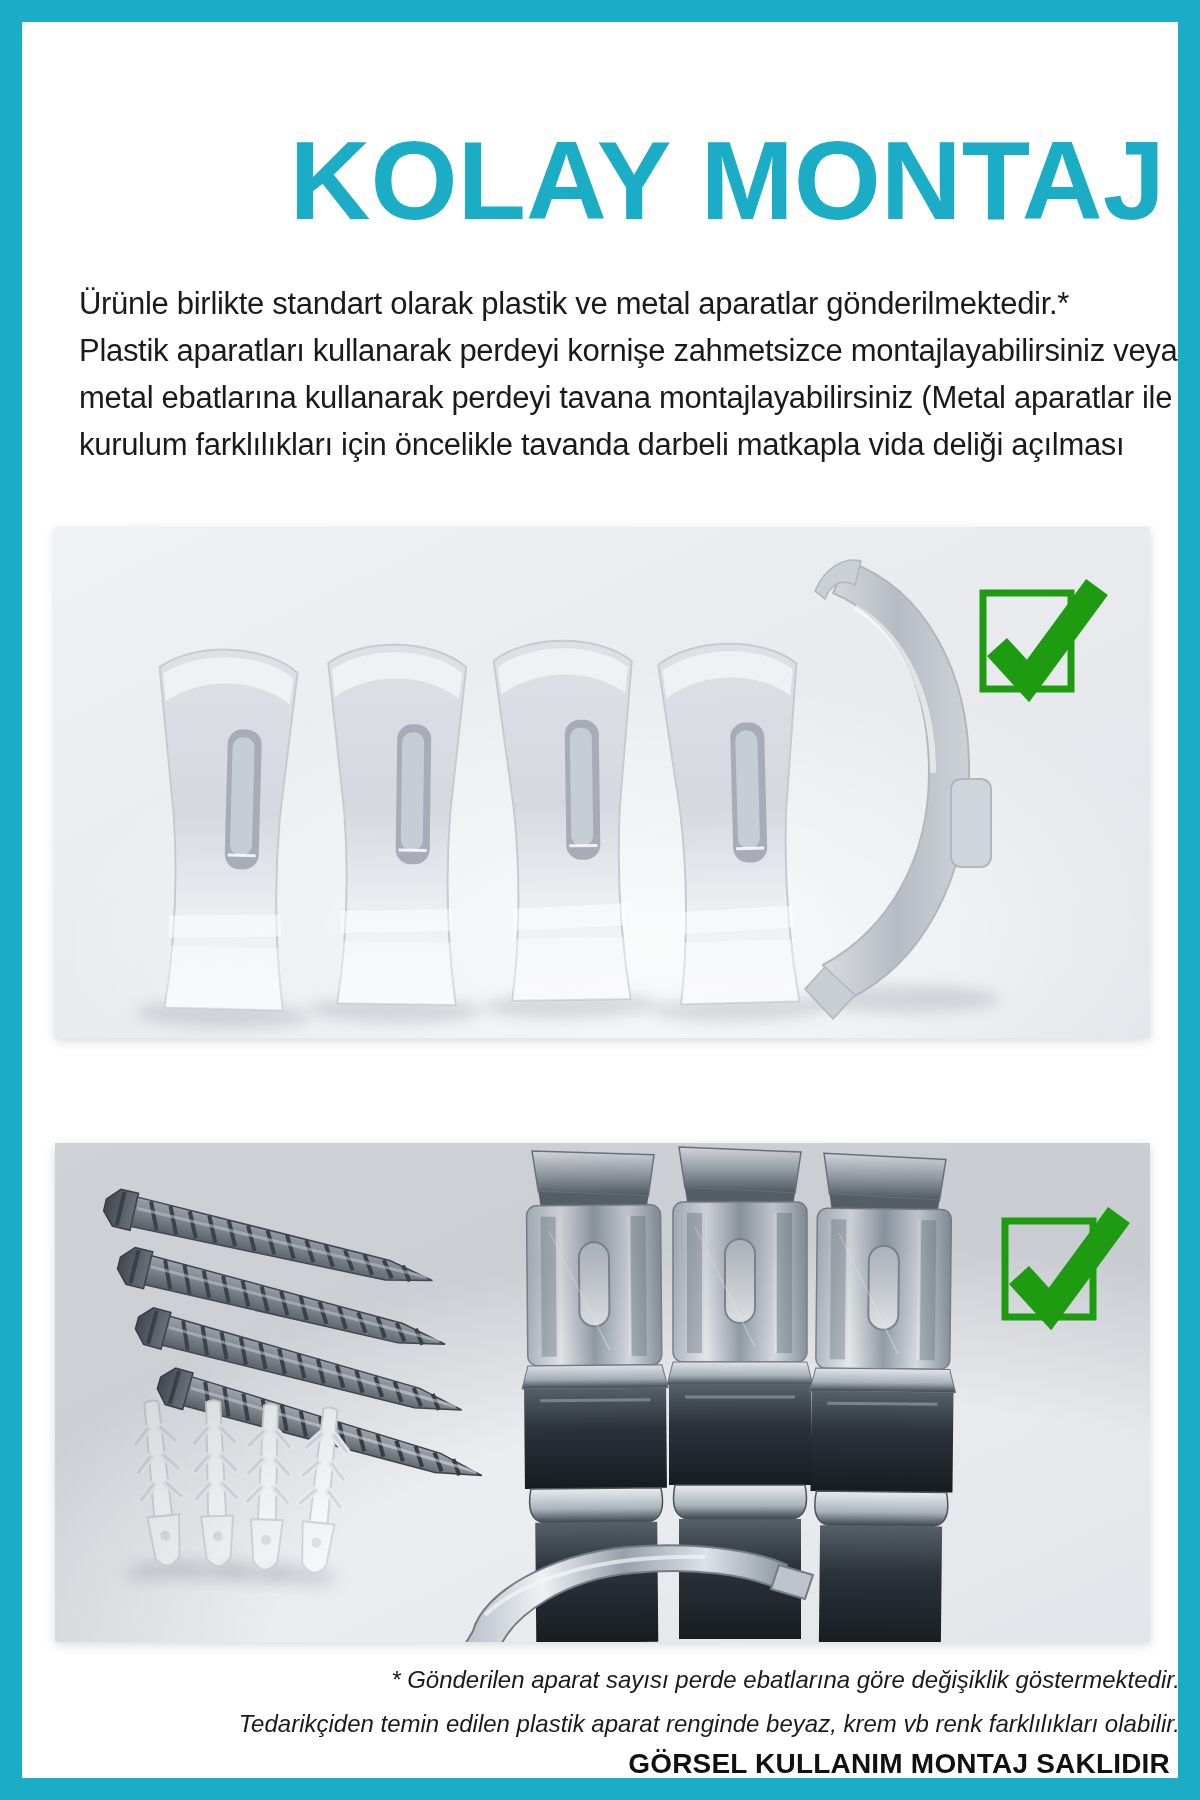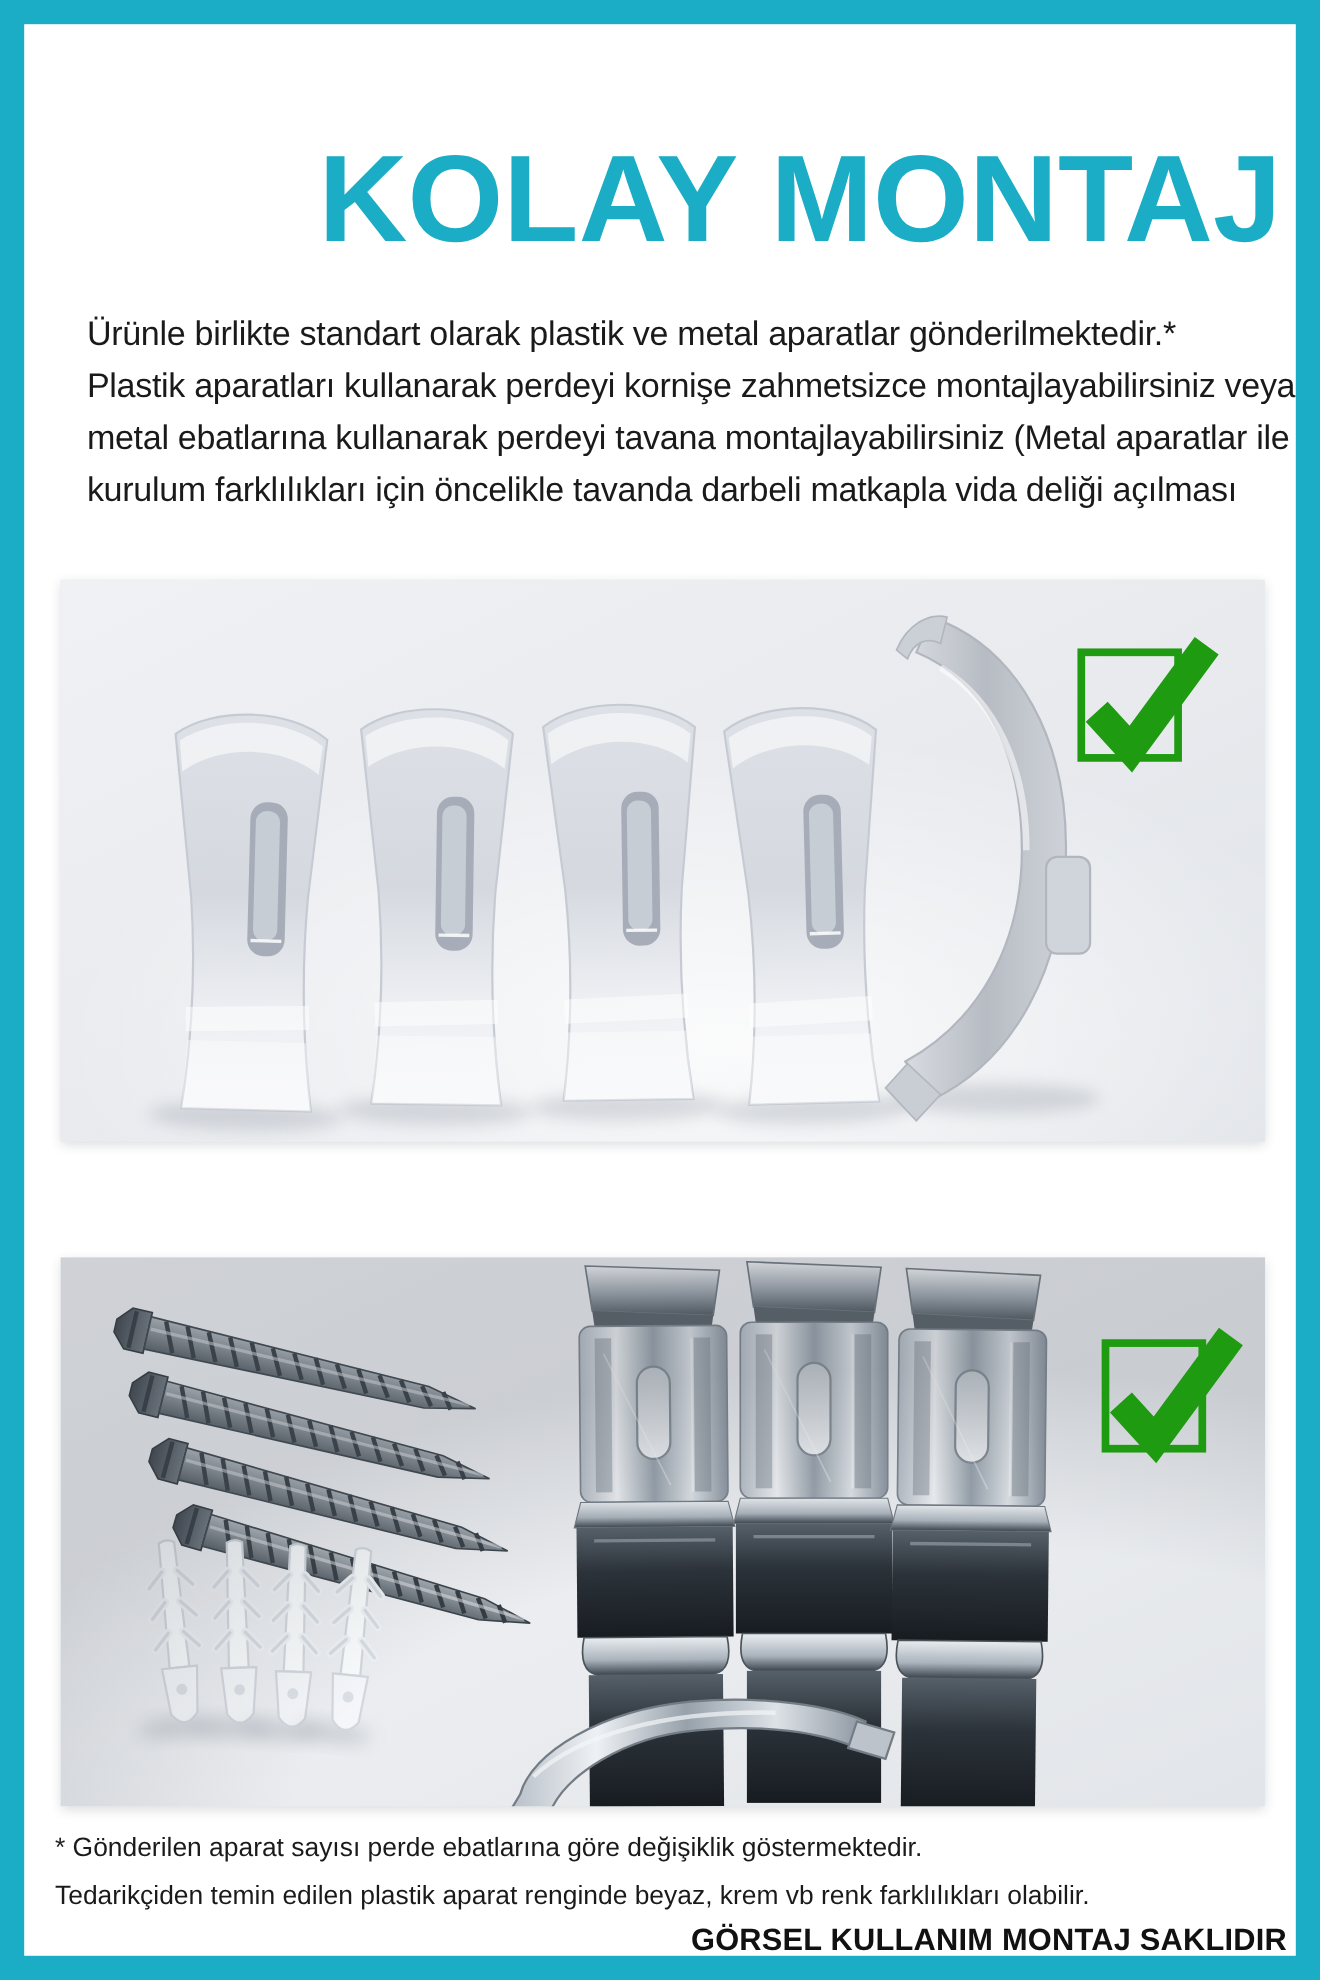--- a/index.html
+++ b/index.html
@@ -32,22 +32,23 @@
   .photo{
     position:absolute;left:33px;width:1095px;margin:0;padding:0;
     box-shadow:0 3px 10px rgba(40,50,60,0.18);
     background:#e9ebee;
   }
   .photo-plastic{top:505px;height:511px;}
   .photo-metal{top:1121px;height:499px;}
   .photo svg{display:block;}
   .footnotes{
     position:absolute;left:28px;top:1636px;width:1130px;
-    font-size:24px;line-height:44px;
+    font-style:italic;font-size:24px;line-height:44px;
     color:var(--text-color);
+    text-align:right;
   }
   .footnotes .fn{white-space:nowrap;}
   .rights{
     position:absolute;right:8px;top:1726px;
     font-size:28px;font-weight:700;color:#111;
     letter-spacing:0.2px;white-space:nowrap;
   }
 </style>
 </head>
 <body>

